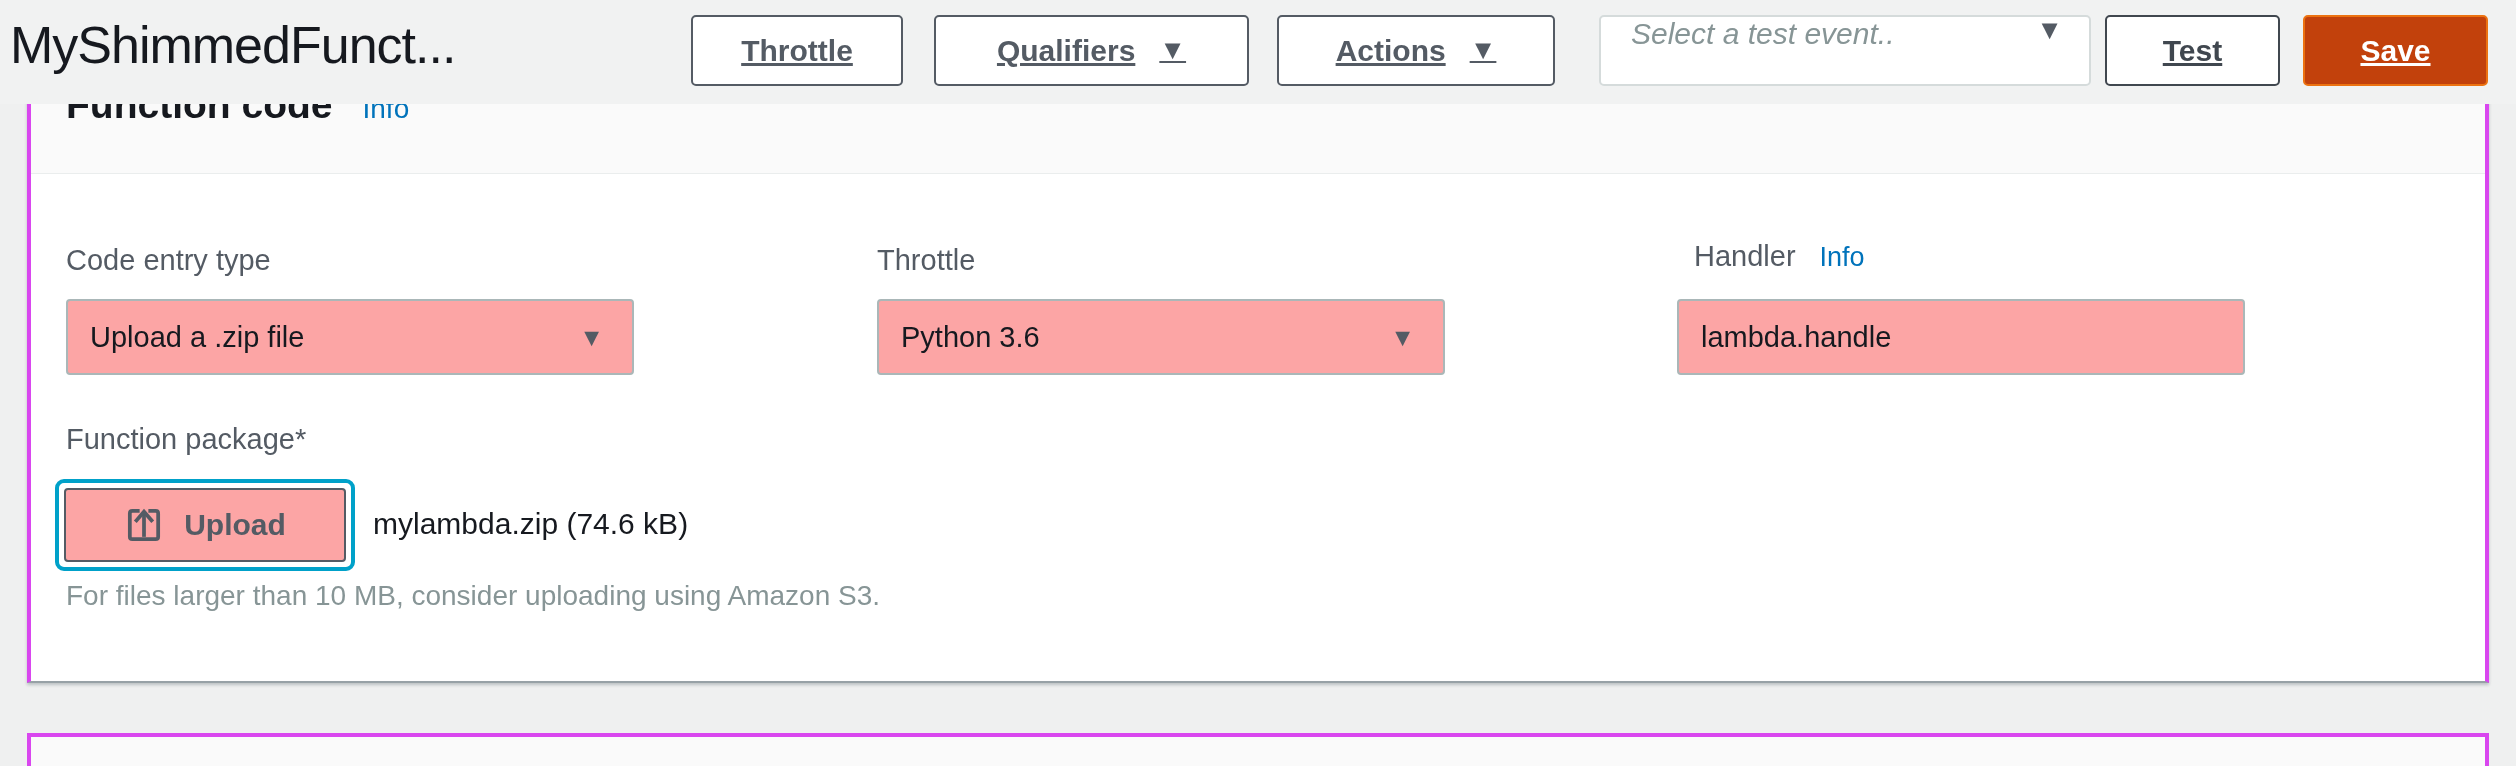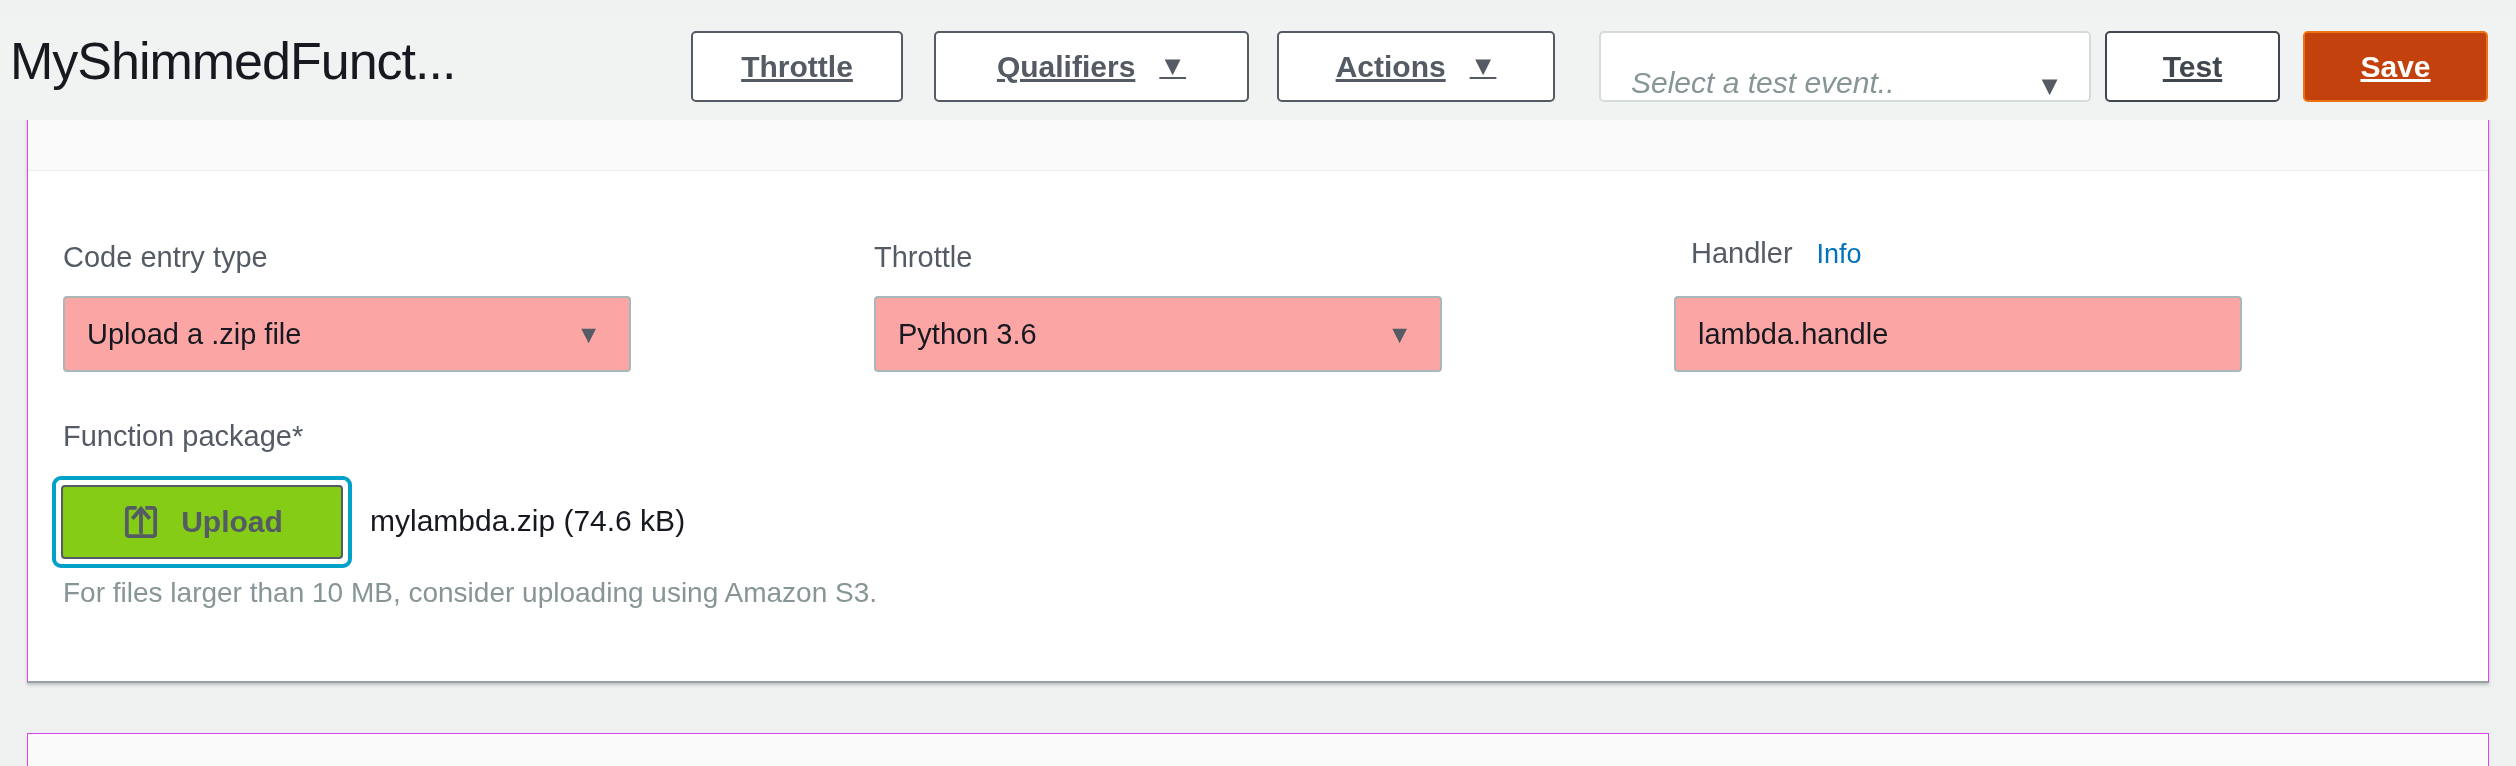--- a/index.html
+++ b/index.html
@@ -6,21 +6,21 @@
   html, body {
     width: 2516px; height: 766px;
     background: #eff0f0;
     font-family: "Liberation Sans", sans-serif;
     overflow: hidden;
     position: relative;
   }
 
   
   .topbar {
-    position: absolute; left: 0; top: 16px;
+    position: absolute; left: 0; top: 0;
     width: 2516px; height: 104px;
     background: #f1f2f2;
     z-index: 20;
   }
   .fn-title {
     position: absolute; left: 10px; top: 14px;
     font-size: 52px; font-weight: 400; color: #16191f;
     letter-spacing: -1px; line-height: 1.2;
     white-space: nowrap;
   }
@@ -35,34 +35,34 @@
     text-decoration: underline;
   }
   .btn-throttle   { left: 691px;  width: 212px; }
   .btn-qualifiers { left: 934px;  width: 315px; }
   .btn-actions    { left: 1277px; width: 278px; align-items: center; }
   .btn-test       { left: 2105px; width: 175px; border-color: #40474f; color: #40474f; }
   .btn-save       { left: 2303px; width: 185px; background: #c2410c; border-color: #ec7211; color: #fff; }
   .tb-select {
     position: absolute; left: 1599px; top: 15px; width: 492px; height: 71px;
     background: #fff; border: 2px solid #d5dbdb; border-radius: 5px;
-    display: flex; align-items: flex-end; justify-content: space-between;
+    display: flex; align-items: flex-start; justify-content: space-between;
     padding: 0 26px 0 30px; cursor: pointer;
   }
   .tb-select .placeholder {
     font-style: italic; color: #879596; font-size: 30px;
   }
   .caret { color: #545b64; font-size: 25px; line-height: 1; }
   .caret-big { font-size: 27px; }
 
   
   .card {
     position: absolute; left: 27px; width: 2462px;
     background: #fff;
-    border: 1px solid #d946ef;
+    border: 4px solid #d946ef;
   }
   .card-main {
     top: 60px; height: 623px;
     border-bottom: 2px solid #97a1a6;
     box-shadow: 0 2px 3px rgba(0,28,36,0.22);
     z-index: 1;
   }
   .card-header {
     position: absolute; left: 0; top: 0; right: 0; height: 110px;
     background: #fafafa;
@@ -98,21 +98,21 @@
     font-family: "Liberation Sans", sans-serif; outline: none;
   }
 
   .upload-ring {
     position: absolute; left: 24px; top: 415px; width: 300px; height: 92px;
     border: 4px solid #00a1c9; border-radius: 9px;
     padding: 5px;
   }
   .upload-btn {
     width: 100%; height: 100%;
-    background: #84cc16; border: 2px solid #545b64; border-radius: 4px;
+    background: #fca5a5; border: 2px solid #545b64; border-radius: 4px;
     display: flex; align-items: center; justify-content: center; gap: 20px;
     font-size: 30px; font-weight: 700; color: #545b64;
     font-family: "Liberation Sans", sans-serif;
     cursor: pointer;
   }
   .file-info {
     position: absolute; left: 342px; top: 443px;
     font-size: 30px; color: #16191f; white-space: nowrap;
   }
   .help-text {

